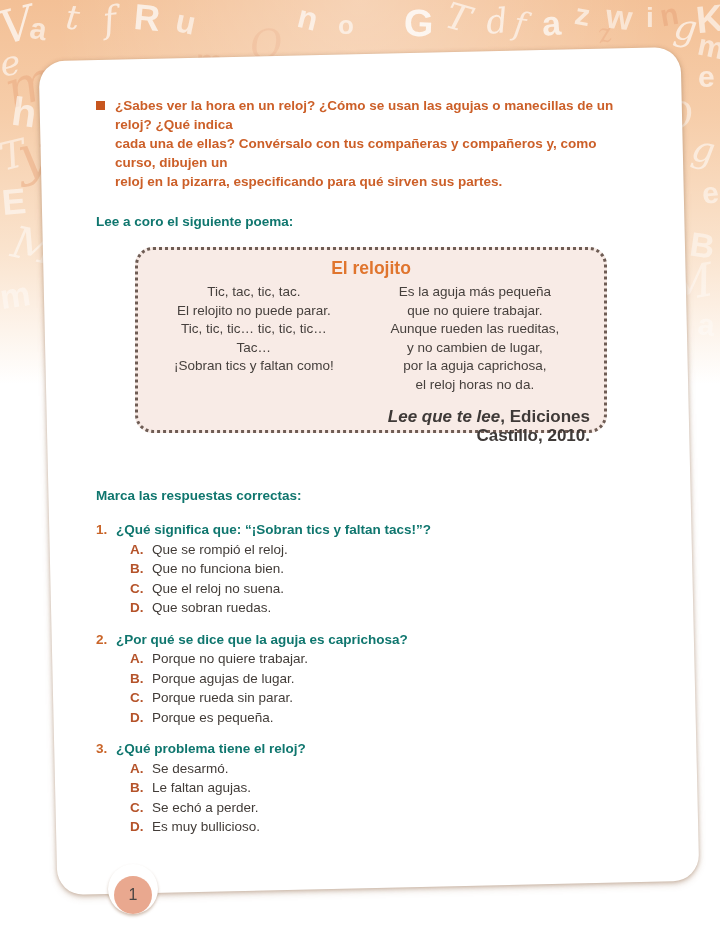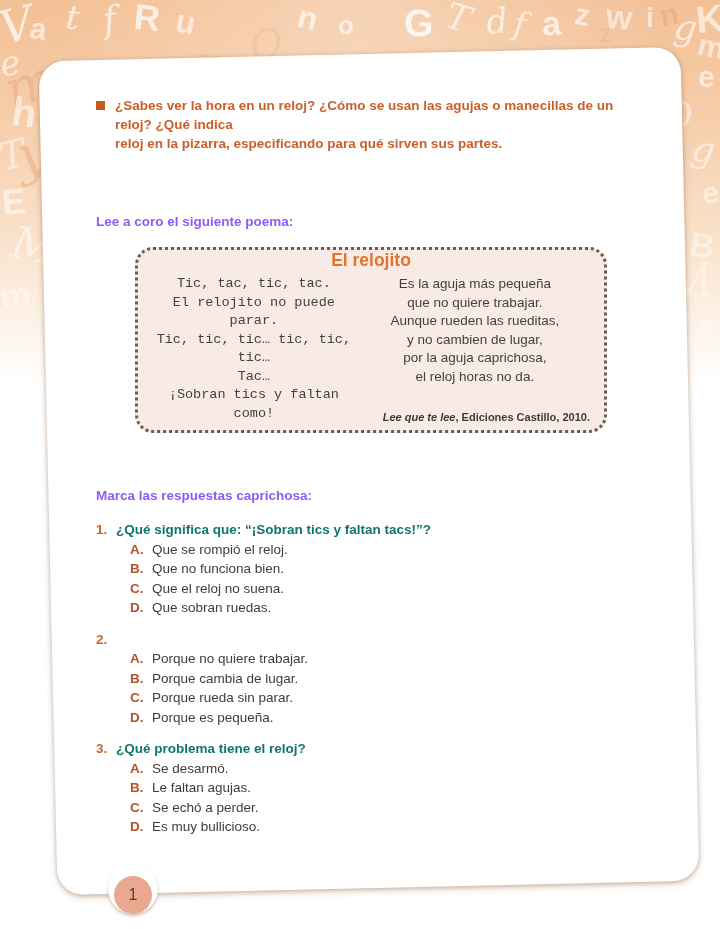--- a/index.html
+++ b/index.html
@@ -26,33 +26,33 @@
     background:#e9a88f;z-index:3;display:flex;align-items:center;justify-content:center;
     font-size:16px;color:#4a4543;}
 
   .content{position:absolute;inset:0;z-index:4;}
 
   
   .intro{position:absolute;left:96px;top:96px;width:544px;display:flex;}
   .bullet-square{flex:0 0 auto;width:9px;height:9px;background:#c7561f;margin:5px 10px 0 0;}
   .intro-lines{font-size:13.5px;font-weight:bold;color:#cc5f28;line-height:19px;}
 
-  .section-label{position:absolute;left:96px;font-size:13.5px;font-weight:bold;color:#8b5cf6;}
+  .section-label{position:absolute;left:96px;font-size:13.5px;font-weight:bold;color:#0f766e;}
   .lee-label{top:214px;}
   .marca-label{top:488px;}
 
   
   .poem-box{position:absolute;left:135px;top:247px;width:472px;height:186px;box-sizing:border-box;
     background:#f8ebe6;border:3px dotted #6e5c54;border-radius:18px;}
-  .poem-title{text-align:center;font-size:17.5px;font-weight:bold;color:#e0752e;}
+  .poem-title{text-align:center;margin-top:8px;font-size:17.5px;font-weight:bold;color:#e0752e;}
   .poem-cols{display:flex;padding:4px 12px 0 12px;}
   .poem-col{font-size:13.5px;line-height:18.5px;color:#46403d;text-align:center;}
-  .poem-col.left{flex:0 0 47%;font-family:Liberation Mono, monospace;}
+  .poem-col.left{flex:0 0 47%;}
   .poem-col.right{flex:0 0 53%;}
-  .poem-citation{margin-top:22px;font-size:11px;font-weight:bold;color:#3f3a38;text-align:right;padding-right:2px;}
+  .poem-citation{margin-top:14px;font-size:17px;font-weight:bold;color:#3f3a38;text-align:right;padding-right:2px;}
   .poem-citation .ital{font-style:italic;}
 
   
   .questions{position:absolute;left:96px;top:520px;width:536px;}
   .question{margin-top:12px;}
   .question:first-child{margin-top:0;}
   .q-header{display:flex;line-height:19.5px;font-size:13.5px;font-weight:bold;}
   .q-num{flex:0 0 20px;color:#c96428;}
   .q-text{color:#0f766e;}
   .option{display:flex;padding-left:34px;line-height:19.5px;font-size:13.5px;}
@@ -111,20 +111,21 @@
   <div class="page-circle">
     <span>1</span>
   </div>
 
   <div class="content">
 
     <div class="intro">
       <span class="bullet-square"></span>
       <span class="intro-lines">
         <span style="display:block">¿Sabes ver la hora en un reloj? ¿Cómo se usan las agujas o manecillas de un reloj? ¿Qué indica</span>
+        <span style="display:block">cada una de ellas? Convérsalo con tus compañeras y compañeros y, como curso, dibujen un</span>
         <span style="display:block">reloj en la pizarra, especificando para qué sirven sus partes.</span>
       </span>
     </div>
 
     <div class="section-label lee-label">Lee a coro el siguiente poema:</div>
 
     <div class="poem-box">
       <div class="poem-title">El relojito</div>
       <div class="poem-cols">
         <div class="poem-col left">
@@ -141,21 +142,21 @@
           <div>y no cambien de lugar,</div>
           <div>por la aguja caprichosa,</div>
           <div>el reloj horas no da.</div>
           <div class="poem-citation">
             <span class="ital">Lee que te lee</span><span>, Ediciones Castillo, 2010.</span>
           </div>
         </div>
       </div>
     </div>
 
-    <div class="section-label marca-label">Marca las respuestas caprichosa:</div>
+    <div class="section-label marca-label">Marca las respuestas correctas:</div>
 
     <div class="questions">
 
       <div class="question">
         <div class="q-header">
           <span class="q-num">1.</span>
           <span class="q-text">¿Qué significa que: “¡Sobran tics y faltan tacs!”?</span>
         </div>
         <div class="option">
           <span class="opt-letter">A.</span>
@@ -171,28 +172,29 @@
         </div>
         <div class="option">
           <span class="opt-letter">D.</span>
           <span class="opt-text">Que sobran ruedas.</span>
         </div>
       </div>
 
       <div class="question">
         <div class="q-header">
           <span class="q-num">2.</span>
+          <span class="q-text">¿Por qué se dice que la aguja es caprichosa?</span>
         </div>
         <div class="option">
           <span class="opt-letter">A.</span>
           <span class="opt-text">Porque no quiere trabajar.</span>
         </div>
         <div class="option">
           <span class="opt-letter">B.</span>
-          <span class="opt-text">Porque cambia de lugar.</span>
+          <span class="opt-text">Porque agujas de lugar.</span>
         </div>
         <div class="option">
           <span class="opt-letter">C.</span>
           <span class="opt-text">Porque rueda sin parar.</span>
         </div>
         <div class="option">
           <span class="opt-letter">D.</span>
           <span class="opt-text">Porque es pequeña.</span>
         </div>
       </div>

